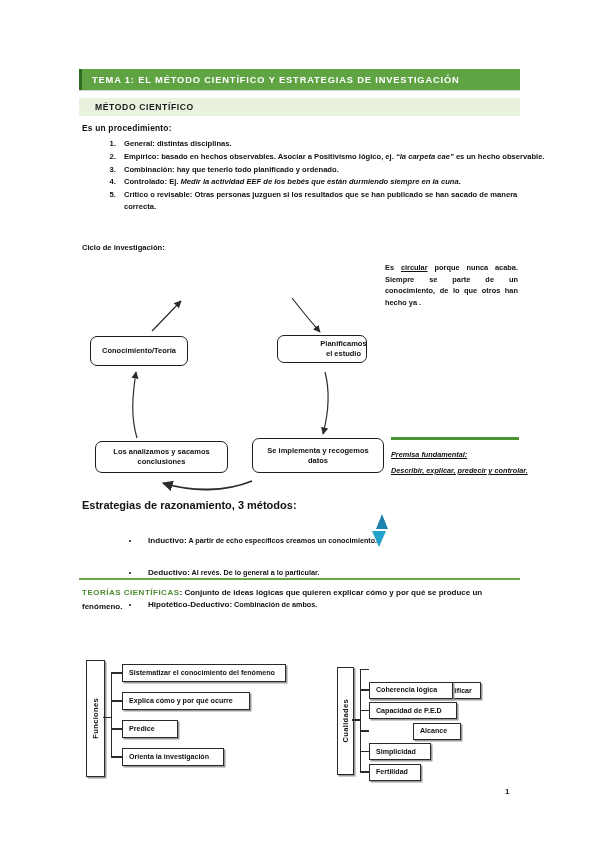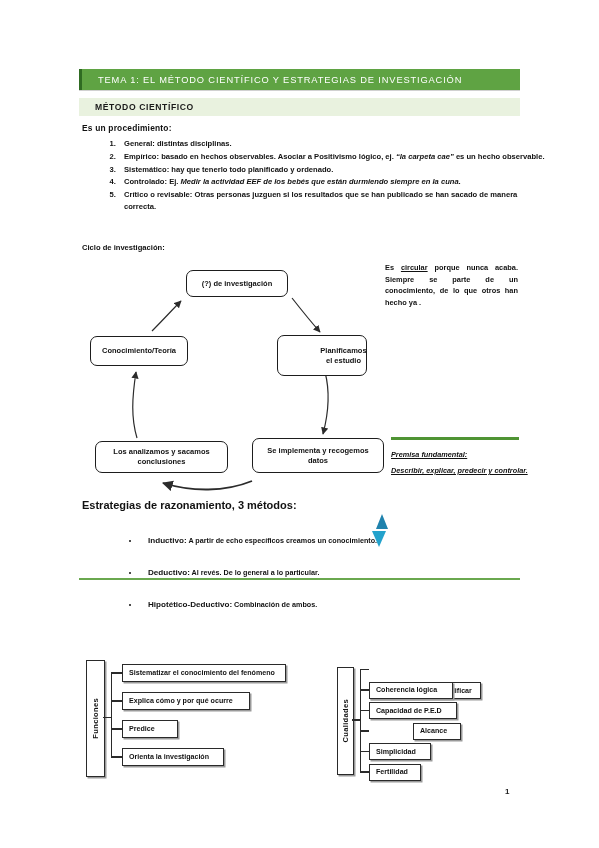--- a/index.html
+++ b/index.html
@@ -16,22 +16,22 @@
   .topic-banner{
     position:absolute;left:79px;top:69px;width:441px;height:21px;
     background:#5fa343;
     border-left:3px solid #2f6b22;
     box-sizing:border-box;
     display:flex;align-items:center;
     box-shadow:0 1px 0 rgba(0,0,0,.18);
   }
   .topic-banner span{
     color:#ffffff;font-family:"Liberation Sans",sans-serif;
-    font-size:9.3px;font-weight:400;letter-spacing:.85px;
-    padding-left:16px;white-space:nowrap;
+    font-size:9.3px;font-weight:700;letter-spacing:.85px;
+    padding-left:10px;white-space:nowrap;
   }
   .sub-banner{
     position:absolute;left:79px;top:98px;width:441px;height:18px;
     background:#e9f2df;
     display:flex;align-items:center;
   }
   .sub-banner span{
     color:#1a1a1a;font-family:"Liberation Sans",sans-serif;
     font-size:8.6px;font-weight:700;letter-spacing:.6px;padding-left:16px;
   }
@@ -61,21 +61,21 @@
   
   .cyc{
     position:absolute;
     border:1px solid #1d1d1d;border-radius:7px;background:#fff;
     display:flex;align-items:center;justify-content:center;text-align:center;
     font-family:"Liberation Sans",sans-serif;
     font-size:7.5px;font-weight:700;color:#111;line-height:10px;
     box-sizing:border-box;padding:2px 4px;
   }
   #cyc-top   {left:186px;top:270px;width:102px;height:27px;}
-  #cyc-plan  {left:277px;top:335px;width:90px;height:41px;padding-left:47px;}
+  #cyc-plan  {left:277px;top:335px;width:90px;height:28px;padding-left:47px;}
   #cyc-impl  {left:252px;top:438px;width:132px;height:35px;}
   #cyc-anal  {left:95px;top:441px;width:133px;height:32px;}
   #cyc-know  {left:90px;top:336px;width:98px;height:30px;}
 
   svg.arrows{position:absolute;left:0;top:0;width:599px;height:848px;pointer-events:none;}
 
   
   .note-circular{
     position:absolute;left:385px;top:262px;width:133px;
     font-family:"Liberation Sans",sans-serif;
@@ -166,41 +166,40 @@
 
   <div class="sub-banner">
     <span>MÉTODO CIENTÍFICO</span>
   </div>
 
   <div class="lead">Es un procedimiento:</div>
 
   <ol class="numlist" id="numlist">
       <li><span class="reg">General:</span> distintas disciplinas.</li>
       <li><span class="reg">Empírico:</span> basado en hechos observables. Asociar a Positivismo lógico, ej.<span class="ital"> “la carpeta cae”</span> es un hecho observable.</li>
-      <li><span class="reg">Sistemático:</span> hay que tenerlo todo planificado y ordenado.</li>
+      <li><span class="reg">Combinación:</span> hay que tenerlo todo planificado y ordenado.</li>
       <li><span class="reg">Controlado:</span> Ej.<span class="ital"> Medir la actividad EEF de los bebés que están durmiendo siempre en la cuna.</span></li>
       <li><span class="reg">Crítico o revisable:</span> Otras personas juzguen si los resultados que se han publicado se han sacado de manera correcta.</li>
     </ol>
 
   <div class="cycle-label">Ciclo de investigación:</div>
 
   <svg class="arrows">
     <defs>
       <marker id="ah" markerWidth="7" markerHeight="7" refX="5.4" refY="3" orient="auto">
         <path d="M0,0 L6,3 L0,6 z" fill="#2b2b2b"></path>
       </marker>
     </defs>
     <path d="M292,298 C303,312 312,323 320,332" fill="none" stroke="#2b2b2b" stroke-width="1.2" marker-end="url(#ah)"></path>
     <path d="M325,372 C331,395 328,415 323,434" fill="none" stroke="#2b2b2b" stroke-width="1.2" marker-end="url(#ah)"></path>
     <path d="M252,481 C225,492 192,492 163,483" fill="none" stroke="#2b2b2b" stroke-width="1.8" marker-end="url(#ah)"></path>
     <path d="M137,438 C131,418 132,398 136,372" fill="none" stroke="#2b2b2b" stroke-width="1.2" marker-end="url(#ah)"></path>
     <path d="M152,331 C163,320 172,310 181,301" fill="none" stroke="#2b2b2b" stroke-width="1.2" marker-end="url(#ah)"></path>
   </svg>
 
-  <div class="cyc" id="cyc-top">(?) de investigación</div>
   <div class="cyc" id="cyc-plan">Planificamos el estudio</div>
   <div class="cyc" id="cyc-impl">Se implementa y recogemos datos</div>
   <div class="cyc" id="cyc-anal">Los analizamos y sacamos conclusiones</div>
   <div class="cyc" id="cyc-know">Conocimiento/Teoría</div>
 
   <div class="note-circular" id="note-circular">Es <u>circular</u> porque nunca acaba. Siempre se parte de un conocimiento, de lo que otros han hecho ya .</div>
 
   <div class="premise-rule"></div>
   <div class="premise-box">
     <div>Premisa fundamental:</div>
@@ -210,20 +209,23 @@
   <div class="strat-label">Estrategias de razonamiento, 3 métodos:</div>
   <ul class="bullets" id="bullets">
       <li><b>Inductivo:</b><i> A partir de echo específicos creamos un conocimiento.</i></li>
       <li><b>Deductivo:</b><i> Al revés. De lo general a lo particular.</i></li>
       <li><b>Hipotético-Deductivo:</b><i> Combinación de ambos.</i></li>
     </ul>
   <div class="tri-up"></div>
   <div class="tri-down"></div>
 
   <div class="teo-rule"></div>
+  <div class="teo-text">
+    <span class="hl">TEORÍAS CIENTÍFICAS</span><span>: Conjunto de ideas lógicas que quieren explicar cómo y por qué se produce un fenómeno.</span>
+  </div>
 
   <div class="org" id="org-funciones" style="left: 86px; top: 660px; width: 220px; height: 120px;">
       <div class="spine" style="left: 0px; top: 0px; width: 17px; height: 115px;">
         <span>Funciones</span>
       </div>
       <div class="connector" style="left: 17px; top: 56.8px; width: 8px; height: 1.4px;"></div>
       <div class="connector" style="left: 25px; top: 13px; width: 1.4px; height: 84px;"></div>
       <div class="connector" style="left: 25px; top: 12.3px; width: 11px; height: 1.4px;"></div>
       <div class="leaf" style="left: 36px; top: 4px; height: 18px; width: 164px;">Sistematizar el conocimiento del fenómeno</div>
       <div class="connector" style="left: 25px; top: 40.3px; width: 11px; height: 1.4px;"></div>

